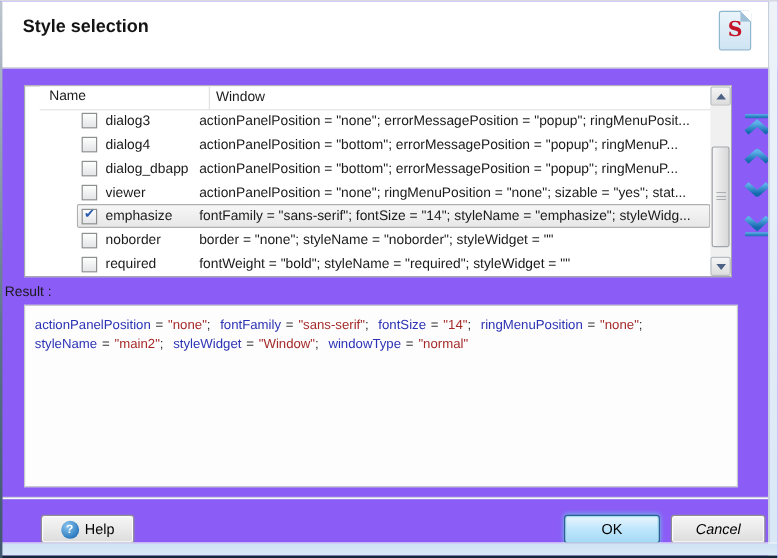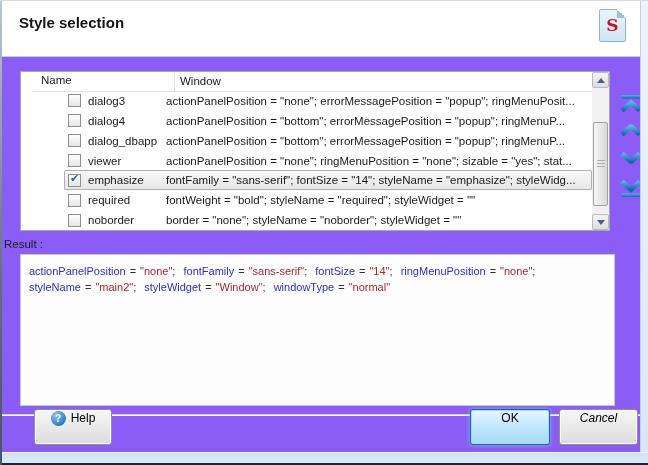--- a/index.html
+++ b/index.html
@@ -62,24 +62,24 @@
   .result-box{position:absolute;left:20px;top:253px;width:595px;height:152px;background:#fdfdfd;
        border:1px solid #c6cacd;box-sizing:border-box;padding:8px 8px;font-size:11px;line-height:16px;}
   .pair{white-space:nowrap;display:inline-block;margin-right:5px;}
   .k{color:#2b32b4;}
   .eq{color:#333;margin:0 4px;}
   .v{color:#a52a2a;}
   .sep{color:#333;}
   
   .btn-sep{position:absolute;left:2px;right:8px;top:413px;height:0;
        border-top:1px solid #ccd2d8;border-bottom:1px solid #fafbfc;}
-  .btn{position:absolute;top:408px;height:36px;font-family:"Liberation Sans",sans-serif;
+  .btn{position:absolute;top:428px;height:24px;font-family:"Liberation Sans",sans-serif;
        font-size:12px;color:#000;border:1px solid #8e8f8f;border-radius:3px;
        background:linear-gradient(180deg,#f6f6f6,#ebebeb 45%,#dcdcdc);
-       box-shadow:inset 0 0 0 1px #fcfcfc;display:flex;align-items:flex-start;justify-content:center;cursor:pointer;}
+       box-shadow:inset 0 0 0 1px #fcfcfc;display:flex;align-items:center;justify-content:center;cursor:pointer;}
   .btn-help{left:34px;width:78px;gap:5px;}
   .btn-ok{left:470px;width:80px;border:1px solid #2c628b;
        background:linear-gradient(180deg,#eaf6fd,#bee6fd 50%,#a6d9f4);
        box-shadow:inset 0 0 0 1px #9fdef5,0 0 4px #6cc5ea;}
   .btn-cancel{left:559px;width:79px;font-style:italic;}
   .help-icon{display:inline-block;width:15px;height:15px;border-radius:50%;
        background:radial-gradient(circle at 35% 30%,#8cc6ee,#2e7cc0 70%,#1b5fa0);
        color:#fff;font-size:10px;font-weight:bold;line-height:15px;text-align:center;}
   .help-icon::after{content:"?";}
 </style>
@@ -140,30 +140,30 @@
         <div class="rowsel selected">
           <span class="cb checked"></span>
           <span class="rname">emphasize</span>
           <span class="rdetail">fontFamily = "sans-serif"; fontSize = "14"; styleName = "emphasize"; styleWidg...</span>
         </div>
       </div>
       <div class="row">
         <span class="indent"></span>
         <div class="rowsel">
           <span class="cb"></span>
+          <span class="rname">noborder</span>
+          <span class="rdetail">border = "none"; styleName = "noborder"; styleWidget = ""</span>
+        </div>
+      </div>
+      <div class="row">
+        <span class="indent"></span>
+        <div class="rowsel">
+          <span class="cb"></span>
           <span class="rname">required</span>
           <span class="rdetail">fontWeight = "bold"; styleName = "required"; styleWidget = ""</span>
-        </div>
-      </div>
-      <div class="row">
-        <span class="indent"></span>
-        <div class="rowsel">
-          <span class="cb"></span>
-          <span class="rname">noborder</span>
-          <span class="rdetail">border = "none"; styleName = "noborder"; styleWidget = ""</span>
         </div>
       </div>
 
     </div>
     <div class="vscroll">
       <div class="sb-btn sb-up">
           <span class="tri-up"></span>
         </div>
       <div class="sb-thumb">
           <span class="grip"></span>

